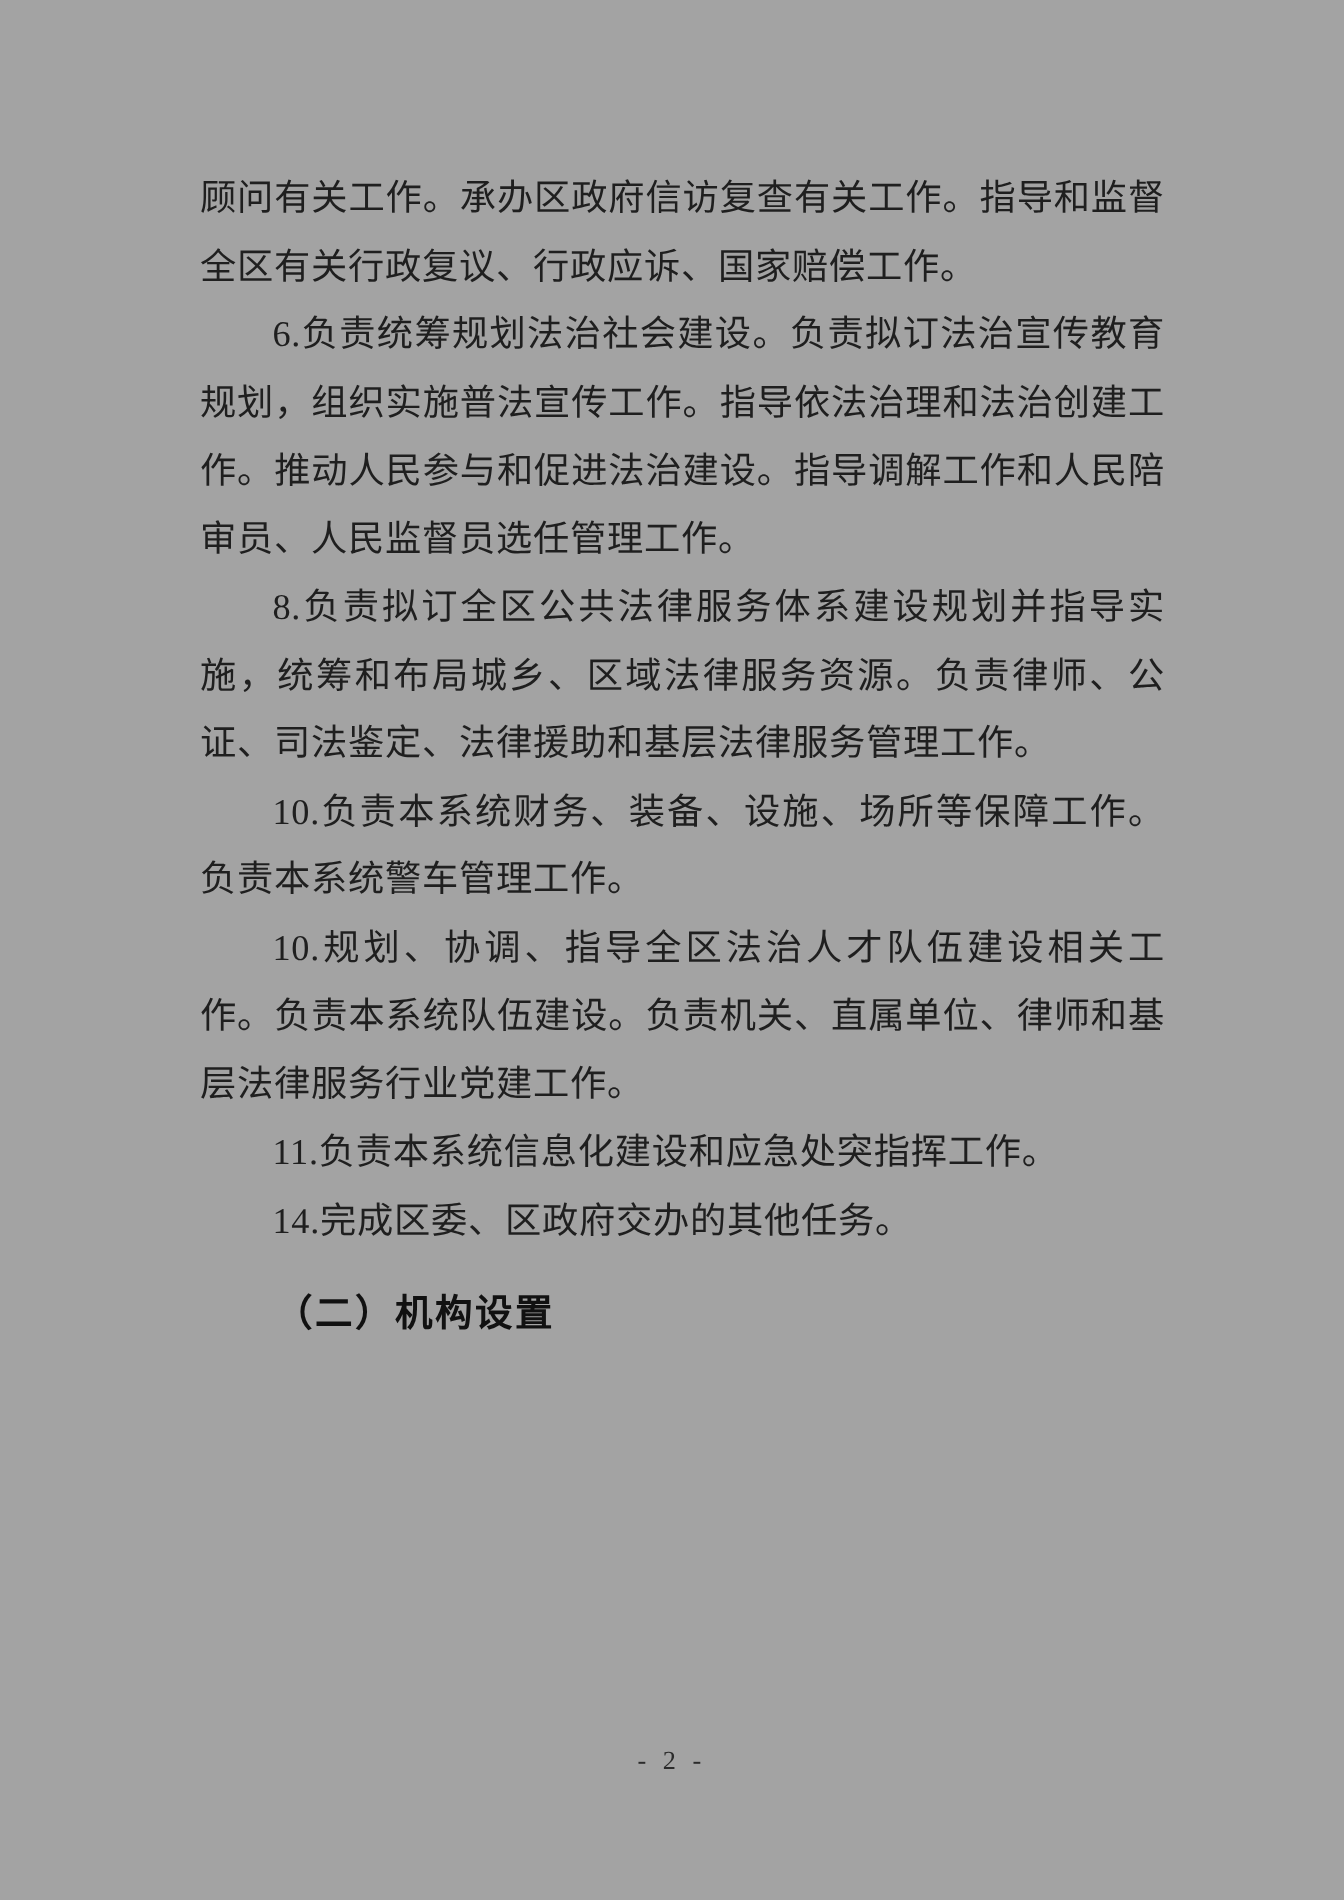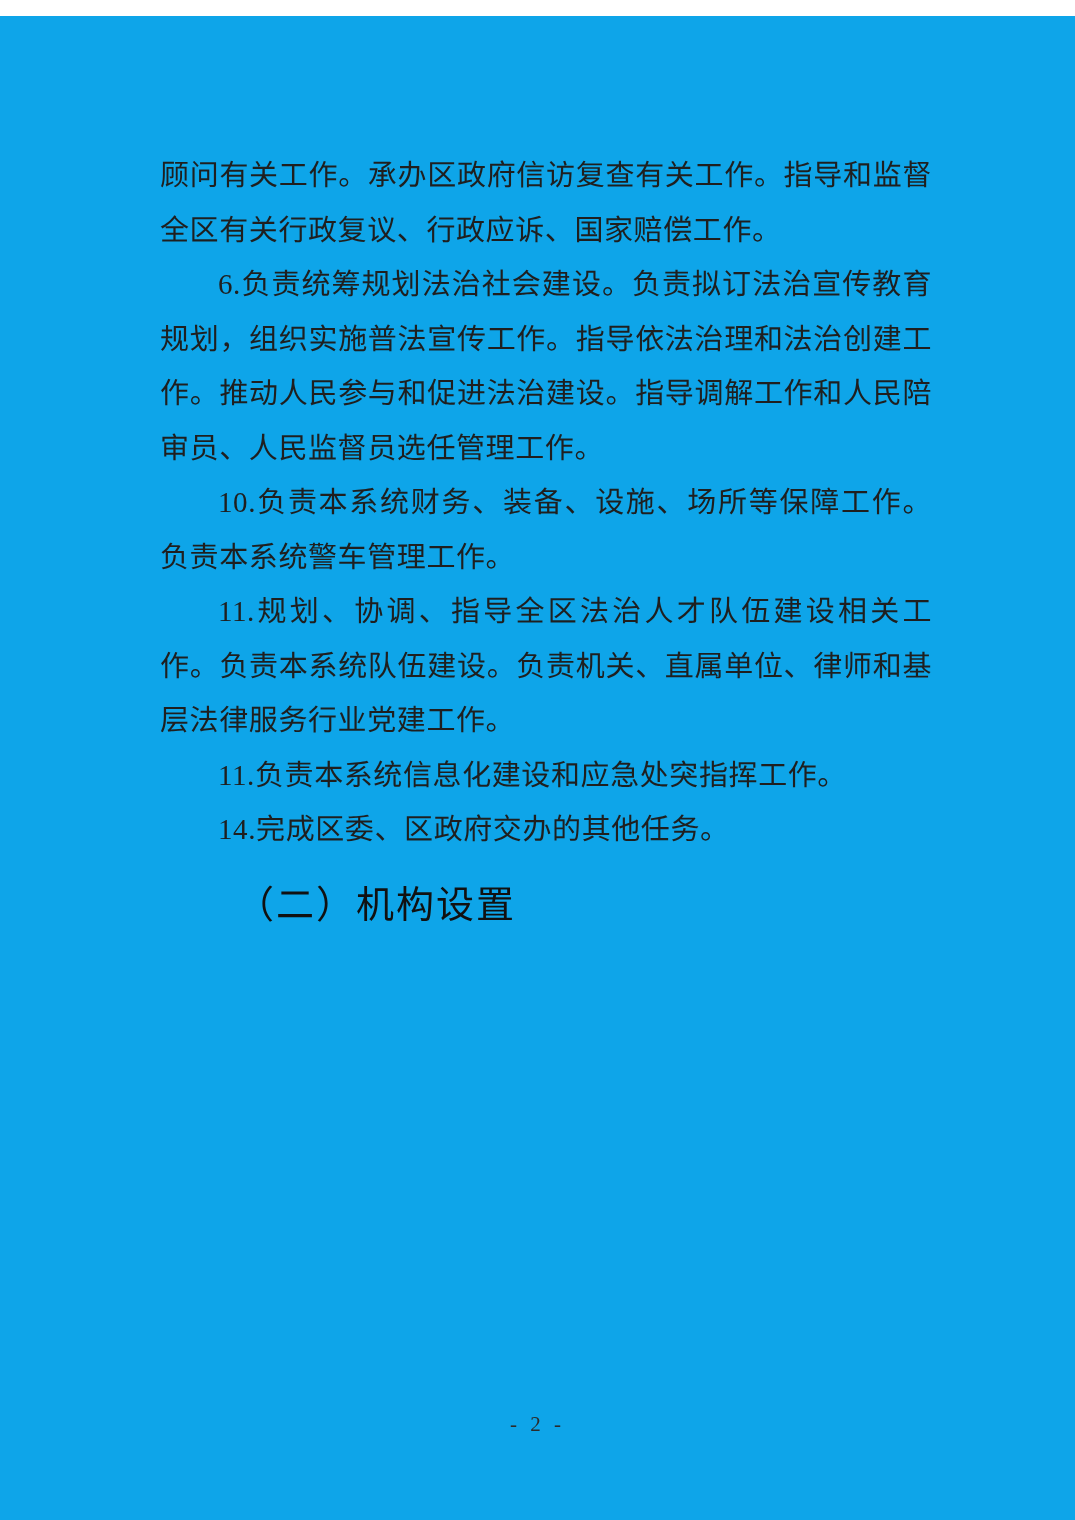--- a/index.html
+++ b/index.html
@@ -10,22 +10,21 @@
     width: 1075px;
     height: 1520px;
     position: relative;
     background: #ffffff;
     overflow: hidden;
     font-family: "Liberation Serif", "DejaVu Serif", serif;
   }
   .page {
     position: absolute;
     inset: 0;
-    background: #0ea5e9;
-    margin-top: 16px;
+    background: #a3a3a3;
   }
   .text-block {
     position: absolute;
     left: 160px;
     top: 132px;
     width: 772px;
     font-size: 29px;
     line-height: 54.5px;
     letter-spacing: 0.6px;
     text-align: justify;
@@ -35,22 +34,22 @@
   .para {
     margin: 0;
     text-indent: 2em;
   }
   .para.no-indent {
     text-indent: 0;
   }
   .section-heading {
     margin: 21px 0 0 0;
     text-indent: 2em;
-    font-weight: 400;
-    font-size: 38px;
+    font-weight: 700;
+    font-size: 30px;
     letter-spacing: 2px;
     color: #111111;
   }
   .page-footer {
     position: absolute;
     top: 1396px;
     left: 0;
     width: 100%;
     text-align: center;
     font-size: 21px;
@@ -59,22 +58,23 @@
   }
 </style>
 </head>
 <body>
 
 <div class="page">
 
   <div class="text-block">
     <p class="para no-indent">顾问有关工作。承办区政府信访复查有关工作。指导和监督全区有关行政复议、行政应诉、国家赔偿工作。</p>
     <p class="para">6.负责统筹规划法治社会建设。负责拟订法治宣传教育规划，组织实施普法宣传工作。指导依法治理和法治创建工作。推动人民参与和促进法治建设。指导调解工作和人民陪审员、人民监督员选任管理工作。</p>
+    <p class="para">8.负责拟订全区公共法律服务体系建设规划并指导实施，统筹和布局城乡、区域法律服务资源。负责律师、公证、司法鉴定、法律援助和基层法律服务管理工作。</p>
     <p class="para">10.负责本系统财务、装备、设施、场所等保障工作。负责本系统警车管理工作。</p>
-    <p class="para">11.规划、协调、指导全区法治人才队伍建设相关工作。负责本系统队伍建设。负责机关、直属单位、律师和基层法律服务行业党建工作。</p>
+    <p class="para">10.规划、协调、指导全区法治人才队伍建设相关工作。负责本系统队伍建设。负责机关、直属单位、律师和基层法律服务行业党建工作。</p>
     <p class="para">11.负责本系统信息化建设和应急处突指挥工作。</p>
     <p class="para">14.完成区委、区政府交办的其他任务。</p>
     <h2 class="section-heading">（二）机构设置</h2>
   </div>
 
   <div class="page-footer">- 2 -</div>
 
 </div>
 
 </body></html>

